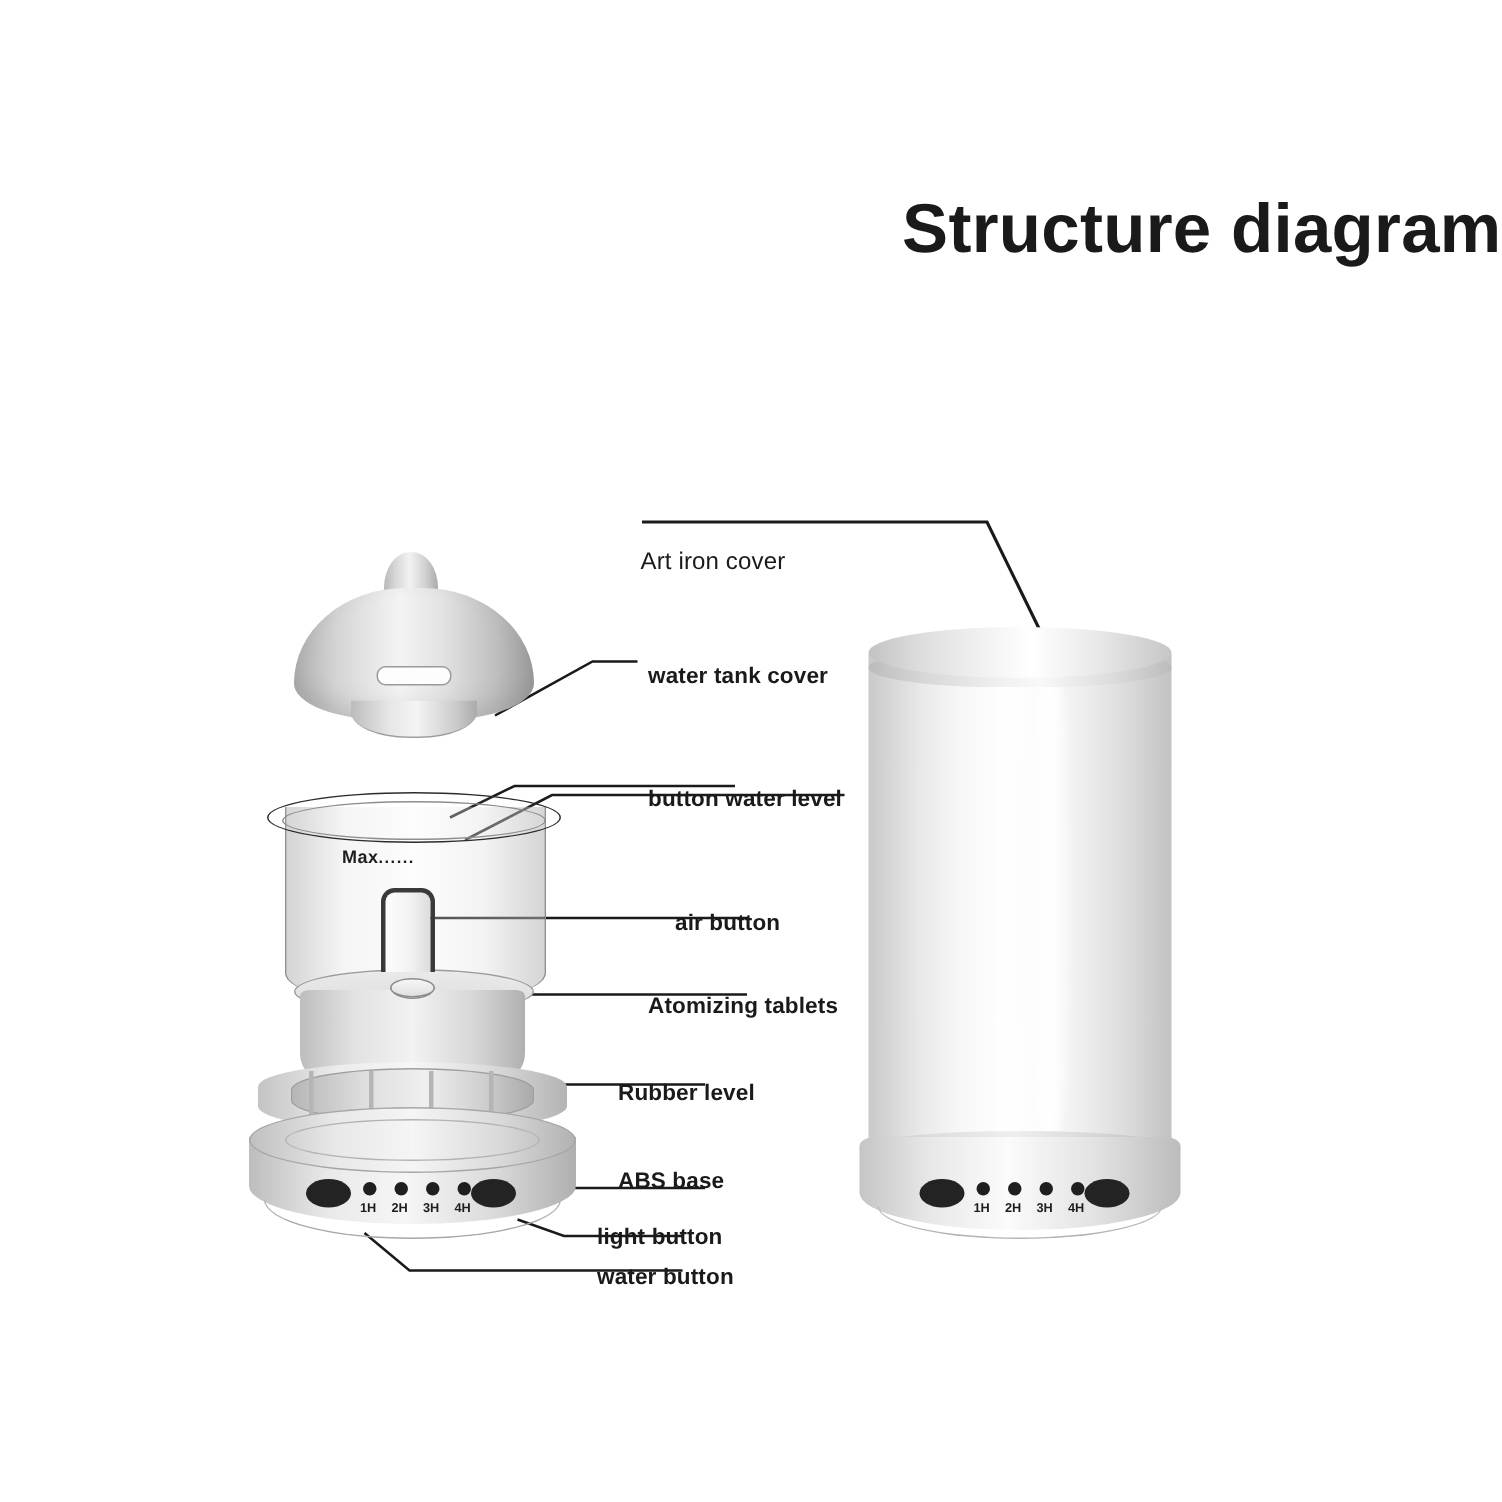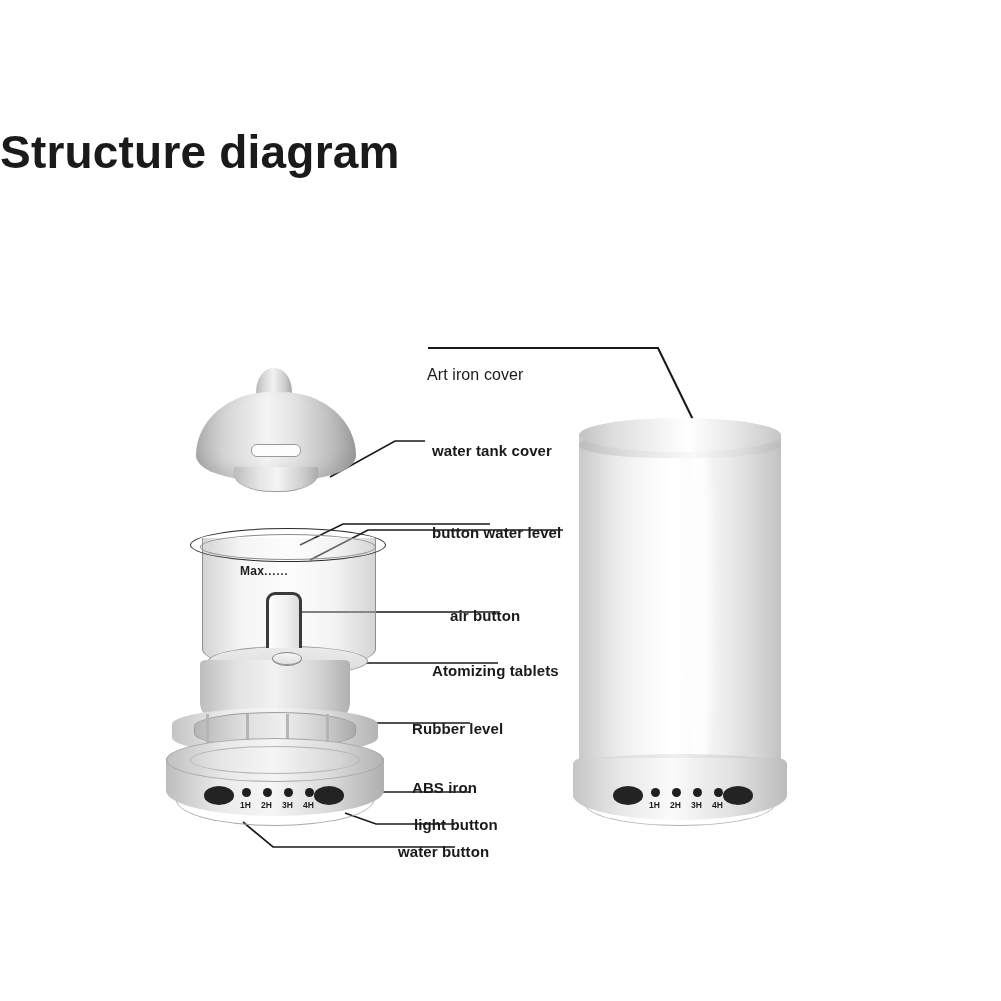--- a/index.html
+++ b/index.html
@@ -14,21 +14,21 @@
     height: 1001px;
     background: #ffffff;
     overflow: hidden;
     font-family: "Liberation Sans", "DejaVu Sans", sans-serif;
   }
   #page-title {
     position: absolute;
     left: 0;
     top: 125px;
     width: 1001px;
-    text-align: left;
+    text-align: right;
     font-size: 46px;
     font-weight: bold;
     color: #1a1a1a;
     letter-spacing: 0.2px;
   }
 
   
   .callout-label {
     position: absolute;
     font-size: 15px;
@@ -105,21 +105,21 @@
     width: 84px;
     height: 24px;
     background: linear-gradient(to right,#bcbcbc 0%, #e6e6e6 30%, #f4f4f4 52%, #cdcdcd 82%, #ababab 100%);
     border-radius: 0 0 46% 46% / 0 0 70% 70%;
     border-bottom: 1.2px solid #9d9d9d;
   }
 
   
   .tank-wrap {
     position: absolute;
-    left: 30px;
+    left: 18px;
     top: 168px;
     width: 196px;
     height: 170px;
   }
   .tank-body {
     position: absolute;
     left: 12px;
     top: 10px;
     width: 172px;
     height: 132px;
@@ -442,23 +442,23 @@
   <div class="callout-label" style="left:432px; top:442px;">water tank cover</div>
 
   <div class="callout-label" style="left:432px; top:524px;">button water level</div>
 
   <div class="callout-label" style="left:450px; top:607px;">air button</div>
 
   <div class="callout-label" style="left:432px; top:662px;">Atomizing tablets</div>
 
   <div class="callout-label" style="left:412px; top:720px;">Rubber level</div>
 
-  <div class="callout-label" style="left:412px; top:779px;">ABS iron</div>
-
-  <div class="callout-label" style="left:398px; top:816px;margin-left:16px;">light button</div>
+  <div class="callout-label" style="left:412px; top:779px;">ABS base</div>
+
+  <div class="callout-label" style="left:398px; top:816px;">light button</div>
 
   <div class="callout-label" style="left:398px; top:843px;">water button</div>
 
   <div id="exploded">
 
     <div class="cover-wrap">
       <div class="cover-neck"></div>
       <div class="cover-bell"></div>
       <div class="cover-slot"></div>
       <div class="cover-foot"></div>

